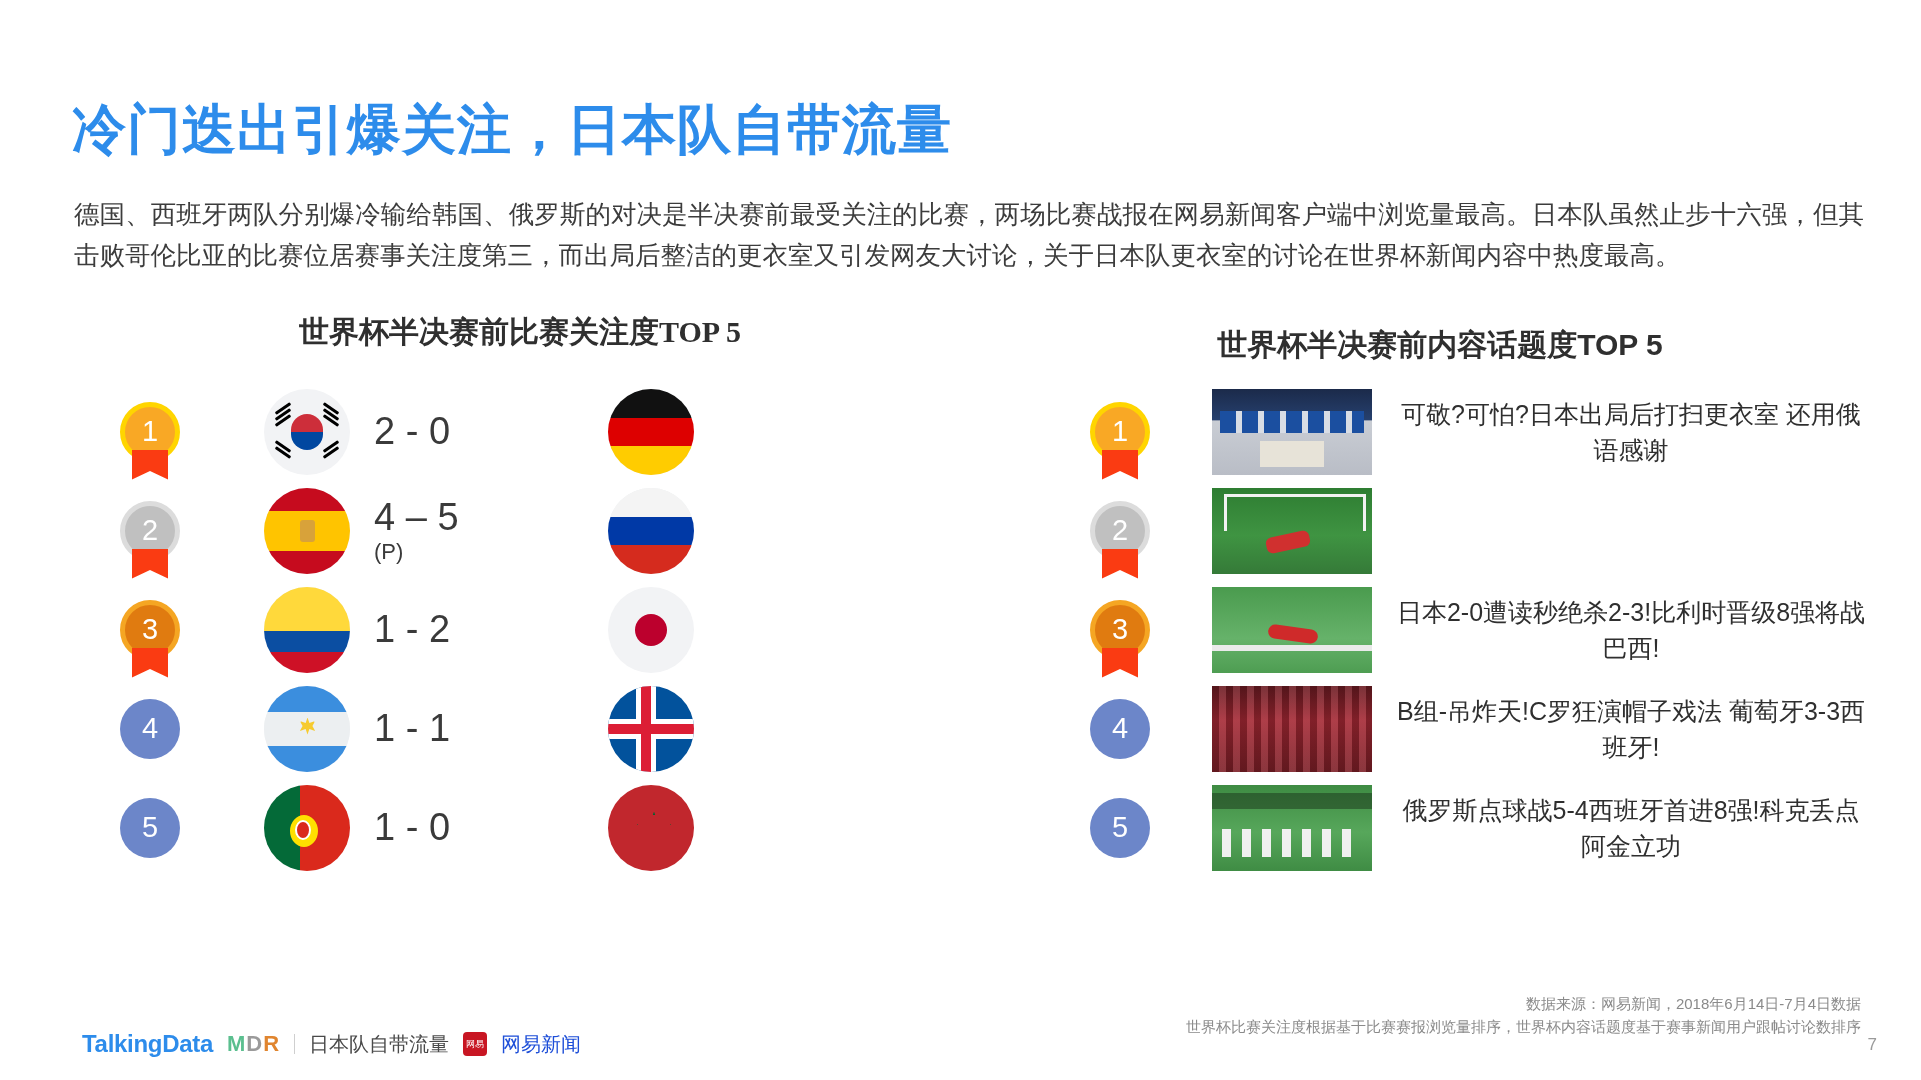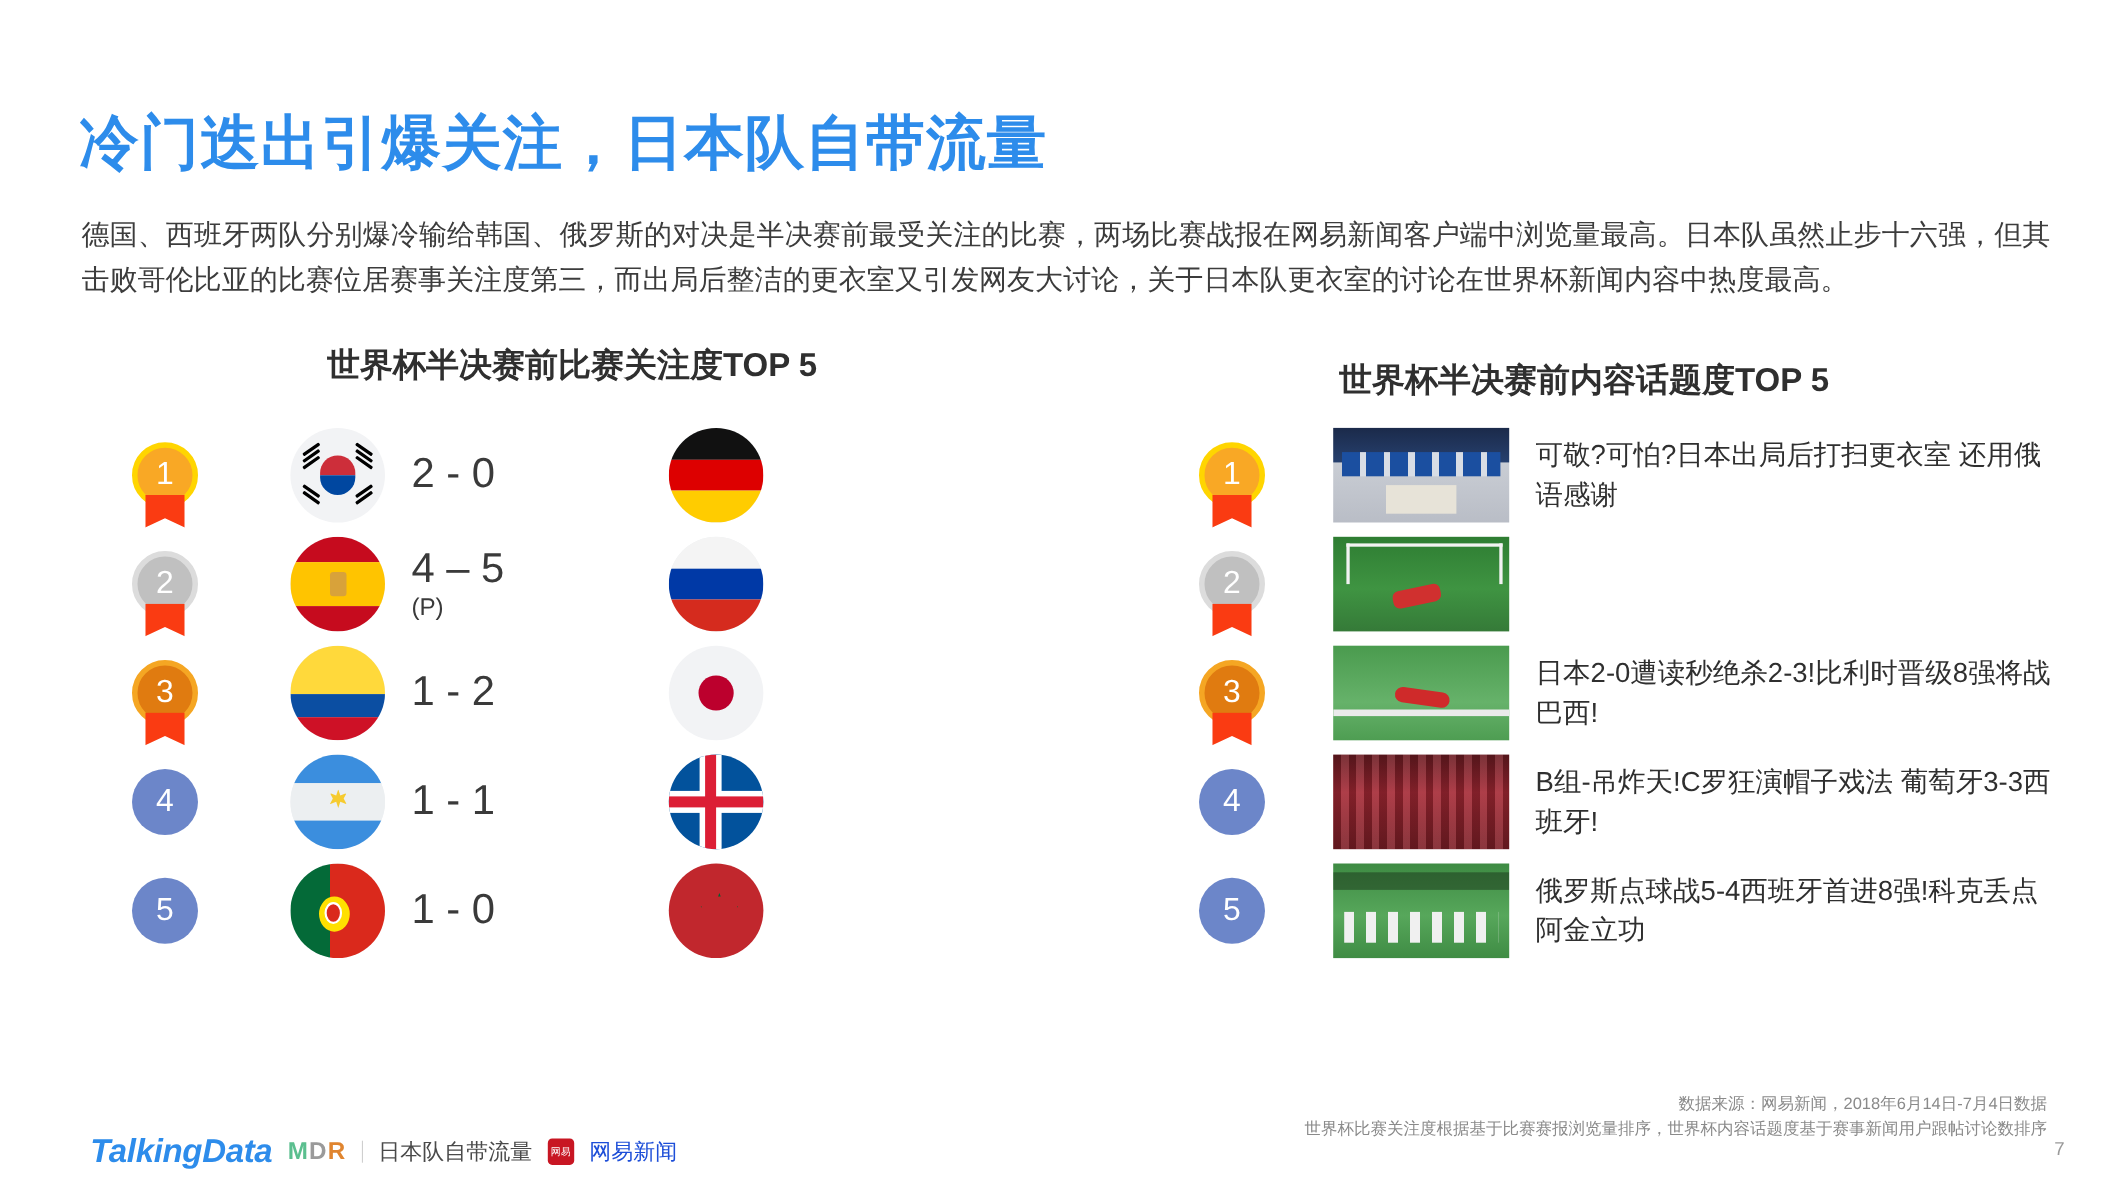--- a/index.html
+++ b/index.html
@@ -26,21 +26,21 @@
     font-size:25.5px;line-height:41px;color:#3c3c3c;
     text-align:justify;
   }
 
   
   .col-head{
     position:absolute;top:312px;
     font-size:30px;font-weight:bold;color:#2f2f2f;
     text-align:center;white-space:nowrap;
   }
-  .col-head.left{left:210px;width:620px;}
+  .col-head.left{left:210px;width:620px;font-family:Liberation Serif, serif;}
   .col-head.right{left:1000px;width:880px;margin-top:13px;}
 
   
   .badge{
     position:relative;width:60px;height:60px;flex:0 0 60px;
   }
   .badge .disc{
     position:absolute;left:0;top:0;width:60px;height:60px;border-radius:50%;
     display:flex;align-items:center;justify-content:center;
     font-size:29px;color:#ffffff;
@@ -144,20 +144,21 @@
   
   .right-list{position:absolute;left:1090px;top:382px;width:800px;}
   .topic-row{display:flex;align-items:center;height:99px;}
   .thumb{
     width:160px;height:86px;flex:0 0 160px;margin-left:62px;margin-right:24px;
     position:relative;overflow:hidden;background:#3a5a40;
   }
   .topic-text{
     font-size:25px;line-height:36px;color:#2f2f2f;
     max-width:470px;
+    text-align:center;
   }
 
   
   .t1{background:linear-gradient(#1b2a4a 0%,#26406e 36%,#c9cdd4 37%,#b9bdc6 100%);}
   .t1::before{content:"";position:absolute;left:8px;top:22px;width:144px;height:22px;
     background:repeating-linear-gradient(90deg,#1b4fa0 0 16px,#d8dde5 16px 22px);}
   .t1::after{content:"";position:absolute;left:48px;top:52px;width:64px;height:26px;background:#e7e3d8;}
   .t2{background:linear-gradient(#2e7d32 0%,#3f9442 55%,#357a38 100%);}
   .t2::before{content:"";position:absolute;left:12px;top:6px;width:136px;height:34px;
     border:3px solid #f2f2f2;border-bottom:none;}
@@ -180,21 +181,21 @@
   .source{
     position:absolute;right:60px;top:992px;text-align:right;
     font-size:15px;line-height:23px;color:#8a8a8a;
   }
   .page-no{
     position:absolute;right:44px;top:1035px;font-size:17px;color:#9a9a9a;
   }
   .logos{
     position:absolute;left:82px;top:1030px;display:flex;align-items:center;gap:14px;
   }
-  .logo-td{font-size:30px;font-weight:bold;color:#2d8ceb;letter-spacing:-.3px;font-style:italic;}
+  .logo-td{font-size:24px;font-weight:bold;color:#2d8ceb;letter-spacing:-.3px;}
   .logo-mdr{font-size:22px;font-weight:bold;color:#5bbf8f;letter-spacing:1px;}
   .logo-mdr .d{color:#9a9a9a;}
   .logo-mdr .r{color:#e0852f;}
   .logo-sep{width:1px;height:20px;background:#cfcfcf;}
   .logo-mt{font-size:20px;color:#4a4a4a;}
   .logo-nemark{width:24px;height:24px;background:#c81623;border-radius:4px;
     color:#fff;font-size:9px;display:flex;align-items:center;justify-content:center;}
   .logo-ne{font-size:20px;color:#1d4ed8;}
 </style>
 </head>

